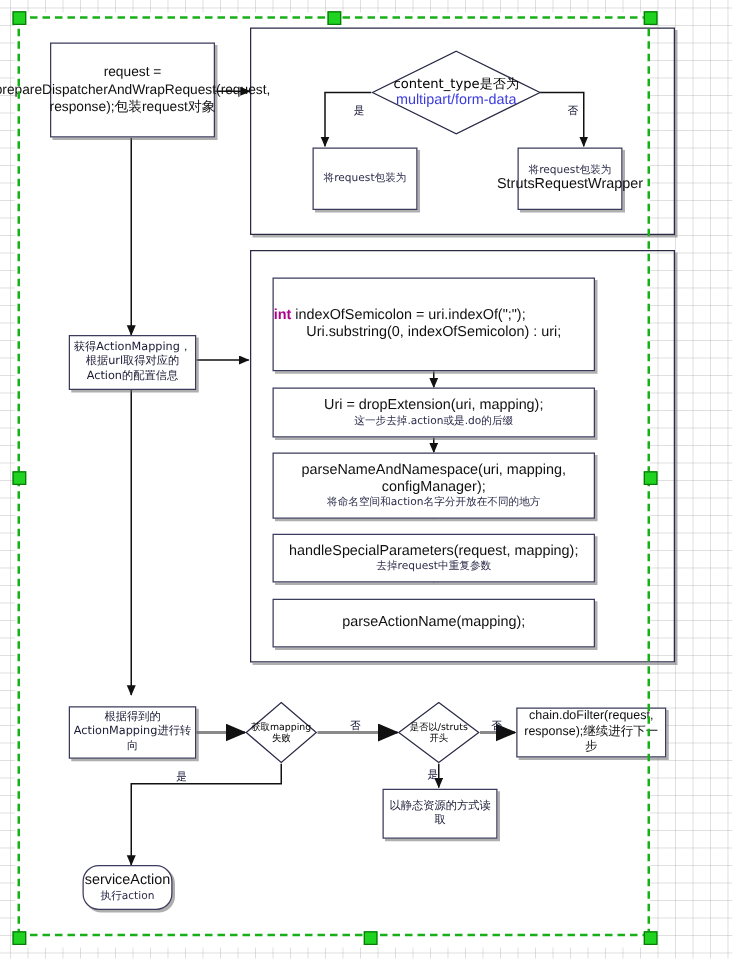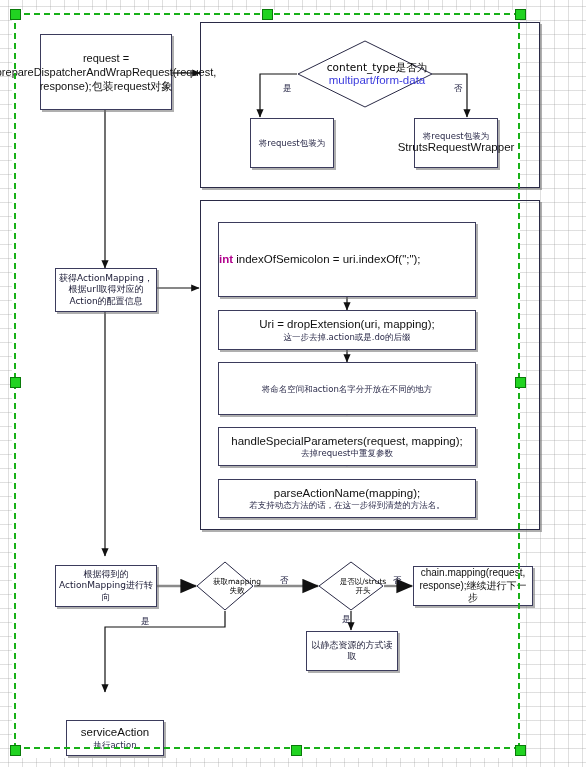--- a/index.html
+++ b/index.html
@@ -95,21 +95,21 @@
     background: transparent;
     box-shadow: 2px 2px 0 rgba(110,110,110,0.55);
   }
   .diamond {
     position: absolute;
     box-sizing: border-box;
   }
   .diamond svg { position: absolute; left:0; top:0; }
   .diamond .dlabel {
     position: absolute;
-    left: 12px; top: 0;
+    left: 0; top: 0;
     width: 100%; height: 100%;
     display: flex;
     flex-direction: column;
     align-items: center;
     justify-content: center;
     text-align: center;
     font-size: 11px;
     line-height: 13px;
   }
   .kw { color: #b0008c; font-weight: bold; }
@@ -193,39 +193,40 @@
 </div>
 
 <div class="node cjk-main" style="left:55px; top:268px; width:102px; height:44px;">
   <div class="main">获得ActionMapping，根据url取得对应的Action的配置信息</div>
 </div>
 
 <div class="node" style="left:218px; top:222px; width:258px; height:75px; align-items:center;">
   <div class="main" style="text-align:left; width:100%;">
     <span class="kw">int</span><span> indexOfSemicolon = uri.indexOf(";");</span>
   </div>
+  <div class="main" style="width:100%; text-align:center;">Uri.substring(0, indexOfSemicolon) : uri;</div>
 </div>
 
 <div class="node" style="left:218px; top:310px; width:258px; height:40px;justify-content:center;">
   <div class="main">Uri = dropExtension(uri, mapping);</div>
   <div class="sub">这一步去掉.action或是.do的后缀</div>
 </div>
 
 <div class="node" style="left:218px; top:362px; width:258px; height:53px;">
+  <div class="main">parseNameAndNamespace(uri, mapping, configManager);</div>
   <div class="sub">将命名空间和action名字分开放在不同的地方</div>
 </div>
 
 <div class="node" style="left:218px; top:427px; width:258px; height:39px;">
   <div class="main">handleSpecialParameters(request, mapping);</div>
   <div class="sub">去掉request中重复参数</div>
 </div>
 
 <div class="node" style="left:218px; top:479px; width:258px; height:39px;">
   <div class="main">parseActionName(mapping);</div>
-  <div class="sub">若支持动态方法的话，在这一步得到清楚的方法名。</div>
 </div>
 
 <div class="node cjk-main" style="left:55px; top:565px; width:102px; height:42px;">
   <div class="main">根据得到的ActionMapping进行转向</div>
 </div>
 
 <div class="diamond" style="left:196px; top:561px; width:58px; height:50px;">
   <svg width="58" height="50">
     <polygon points="29,1 57,25 29,49 1,25" fill="#ffffff" stroke="#2a2a46" stroke-width="1"></polygon>
   </svg>
@@ -239,28 +240,28 @@
   <svg width="66" height="50">
     <polygon points="33,1 65,25 33,49 1,25" fill="#ffffff" stroke="#2a2a46" stroke-width="1"></polygon>
   </svg>
   <div class="dlabel">
     <span class="cjk" style="font-size:7.5px; line-height:9px;">是否以/struts</span>
     <span class="cjk" style="font-size:7.5px; line-height:9px;">开头</span>
   </div>
 </div>
 
 <div class="node" style="left:413px; top:566px; width:120px; height:40px;">
-  <div class="main" style="font-size:10px; line-height:12.5px;">chain.mapping(request, response);继续进行下一步</div>
+  <div class="main" style="font-size:10px; line-height:12.5px;">chain.doFilter(request, response);继续进行下一步</div>
 </div>
 
 <div class="node cjk-main" style="left:306px; top:631px; width:92px; height:40px;">
   <div class="main">以静态资源的方式读取</div>
 </div>
 
-<div class="node" style="left:66px; top:720px; width:98px; height:36px;">
+<div class="node" style="left:66px; top:692px; width:72px; height:36px;border-radius:13px;">
   <div class="main">serviceAction</div>
   <div class="sub">执行action</div>
 </div>
 
 <div class="edge-label" style="left:283px; top:83px;">是</div>
 <div class="edge-label" style="left:454px; top:83px;">否</div>
 <div class="edge-label" style="left:280px; top:575px;">否</div>
 <div class="edge-label" style="left:141px; top:616px;">是</div>
 <div class="edge-label" style="left:393px; top:575px;">否</div>
 <div class="edge-label" style="left:342px; top:614px;">是</div>

